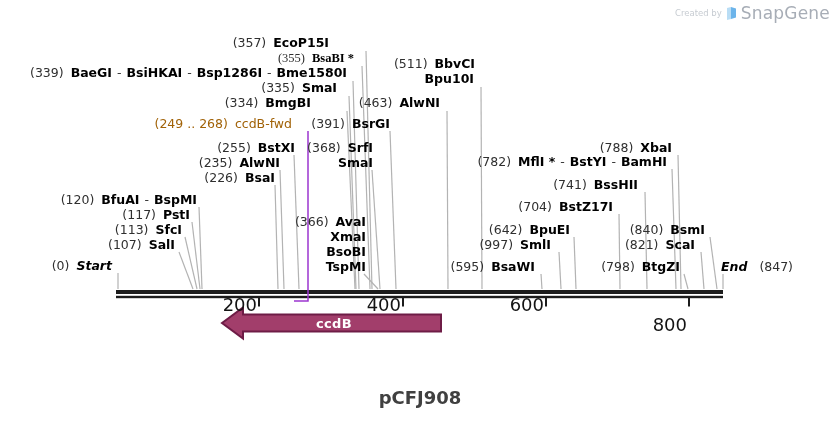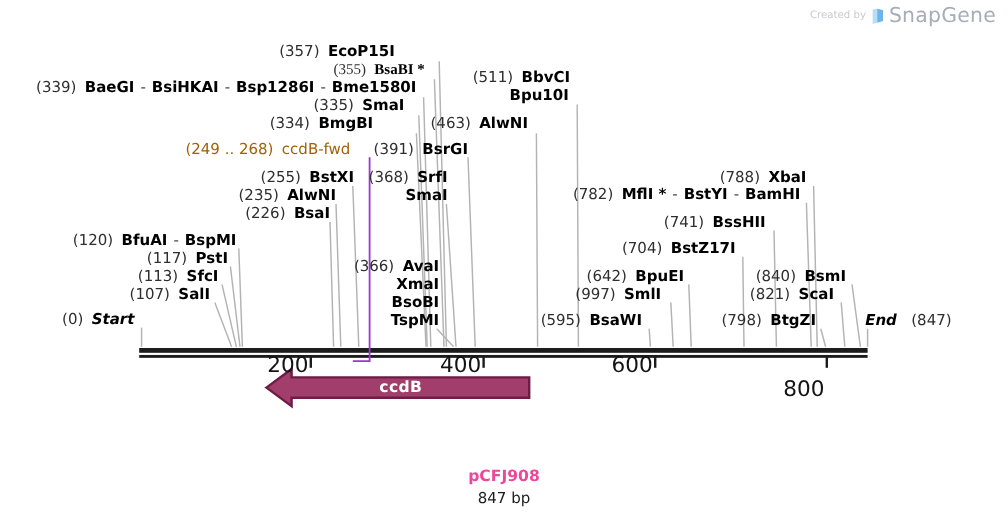--- a/index.html
+++ b/index.html
@@ -23,21 +23,21 @@
     white-space:nowrap;
     text-align:right;
   }
   .feature-label {
     position:absolute; transform:translateX(-50%);
     font-size:13px; font-weight:600; letter-spacing:0.3px;
   }
   .title-block {
     position:absolute; left:0; top:389px; width:840px; text-align:center;
   }
-  .title-block .seq-name { font-size:13px; font-weight:bold; color:#ec4899; line-height:18px; }
+  .title-block .seq-name { font-size:18px; font-weight:bold; color:#404040; line-height:18px; }
   .title-block .seq-len  { font-size:12.5px; color:#1c1c1c; line-height:16px; }
   .watermark {
     position:absolute; top:3px; right:10px; display:flex; align-items:center;
     gap:5px;
   }
   .watermark .created-by { font-size:8.5px; color:#c7ccd2; }
   .watermark .brand { font-size:17px; color:#a7adb6; font-weight:500; letter-spacing:0.2px; }
   .watermark svg { display:block; }
 </style>
 </head>
@@ -129,14 +129,13 @@
     <div class="site" style="right: 168px; top: 141px;"><span class="pos">(788)</span><span class="name">XbaI</span></div>
     <div class="site" style="right: 160px; top: 260px;"><span class="pos">(798)</span><span class="name">BtgZI</span></div>
     <div class="site" style="right: 145px; top: 238px;"><span class="pos">(821)</span><span class="name">ScaI</span></div>
     <div class="site" style="right: 135px; top: 223px;"><span class="pos">(840)</span><span class="name">BsmI</span></div>
     <div class="site terminus reverse" style="right: 47px; top: 260px;"><span class="name">End</span><span class="pos">(847)</span></div>
     <div class="site primer" style="right: 548px; top: 117px; color: #a16207;"><span class="pos">(249 .. 268)</span><span class="name">ccdB-fwd</span></div>
   </div>
 
 <div class="title-block">
   <div class="seq-name">pCFJ908</div>
-  <div class="seq-len">847 bp</div>
 </div>
 
 </body></html>

